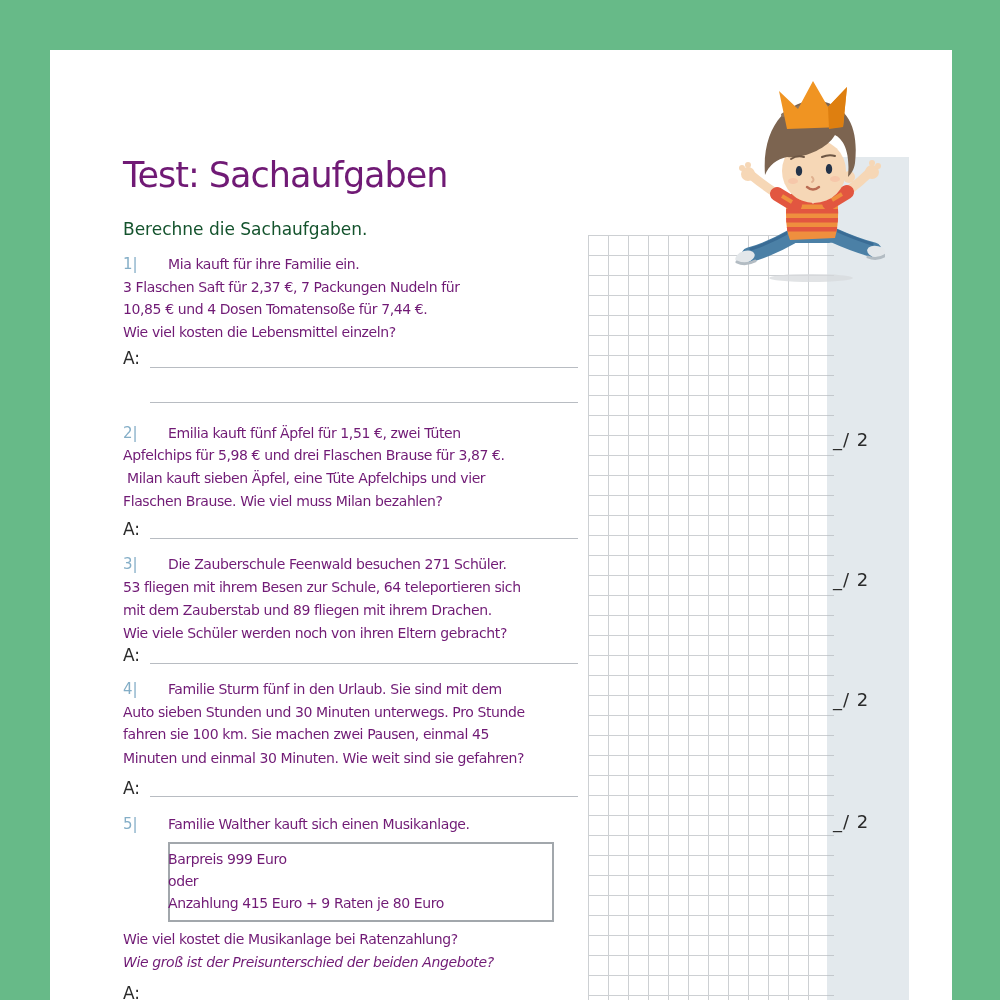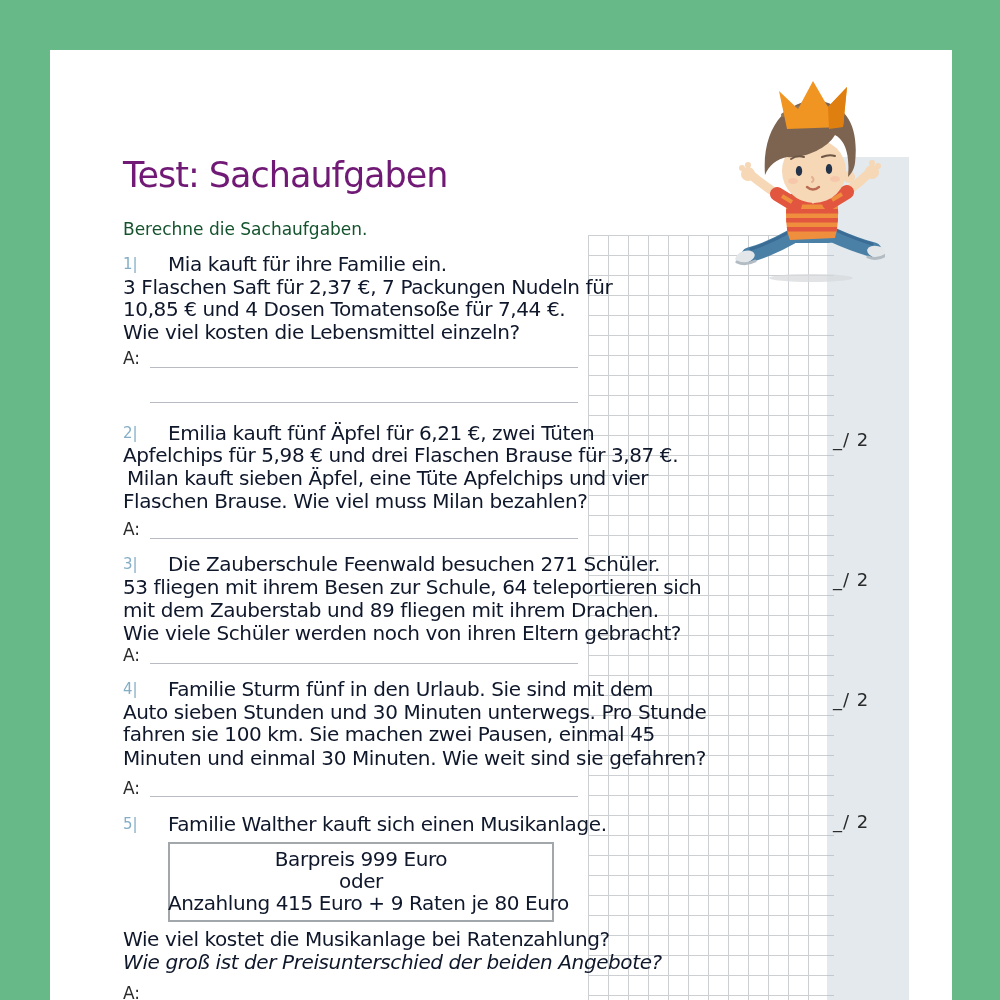--- a/index.html
+++ b/index.html
@@ -9,27 +9,27 @@
   .page{left:50px;top:50px;width:902px;height:950px;background:#ffffff;}
   .strip{left:827px;top:157px;width:82px;height:843px;background:#e3e9ed;}
   .grid{left:588px;top:235px;width:240px;height:765px;
         background-image:
           repeating-linear-gradient(to right,#cdd0d3 0 1px,transparent 1px 20px),
           repeating-linear-gradient(to bottom,#cdd0d3 0 1px,transparent 1px 20px);}
   .grid-ticks{left:827px;top:235px;width:7px;height:765px;
         background-image:repeating-linear-gradient(to bottom,#c3c8cc 0 1px,transparent 1px 20px);}
   .title{left:123px;top:155px;font-size:35px;letter-spacing:-1px;color:#701a75;white-space:nowrap;}
   .subtitle{left:123px;top:219px;font-size:17px;color:#14532d;white-space:nowrap;}
-  .line{font-size:20px;letter-spacing:-0.4px;color:#0f172a;white-space:nowrap;line-height:20px;}
+  .line{font-size:14px;letter-spacing:-0.4px;color:#701a75;white-space:nowrap;line-height:20px;}
   .pnum{font-size:15px;color:#84aec7;letter-spacing:0;}
   .alabel{font-size:17px;color:#2b2b2b;}
   .aline{height:0;border-top:1.5px solid #b8bcc2;}
   .score{font-size:18px;color:#2b2b2b;letter-spacing:1px;white-space:nowrap;margin-top:41px;}
   .pricebox{left:168px;top:842px;width:382px;height:76px;border:2px solid #a2a7ac;background:#ffffff;}
-  .boxline{left:168px;width:386px;text-align:center;}
+  .boxline{left:168px;width:386px;text-align:left;}
 </style>
 </head>
 <body>
 
 <div class="canvas">
 
   <div class="abs page"></div>
   <div class="abs strip"></div>
   <div class="abs grid"></div>
   <div class="abs grid-ticks"></div>
@@ -45,21 +45,21 @@
   <div class="abs line pnum" style="left:123px;top:254px;">1|</div>
   <div class="abs line" style="left:168px;top:254px;">Mia kauft für ihre Familie ein.</div>
   <div class="abs line" style="left:123px;top:277px;">3 Flaschen Saft für 2,37 €, 7 Packungen Nudeln für</div>
   <div class="abs line" style="left:123px;top:299px;">10,85 € und 4 Dosen Tomatensoße für 7,44 €.</div>
   <div class="abs line" style="left:123px;top:322px;">Wie viel kosten die Lebensmittel einzeln?</div>
   <div class="abs alabel" style="left:123px;top:348px;">A:</div>
   <div class="abs aline" style="left:150px;top:367px;width:428px;"></div>
   <div class="abs aline" style="left:150px;top:402px;width:428px;"></div>
 
   <div class="abs line pnum" style="left:123px;top:423px;">2|</div>
-  <div class="abs line" style="left:168px;top:423px;">Emilia kauft fünf Äpfel für 6,21 €, zwei Tüten</div>
+  <div class="abs line" style="left:168px;top:423px;">Emilia kauft fünf Äpfel für 1,51 €, zwei Tüten</div>
   <div class="abs line" style="left:123px;top:445px;">Apfelchips für 5,98 € und drei Flaschen Brause für 3,87 €.</div>
   <div class="abs line" style="left:127px;top:468px;">Milan kauft sieben Äpfel, eine Tüte Apfelchips und vier</div>
   <div class="abs line" style="left:123px;top:491px;">Flaschen Brause. Wie viel muss Milan bezahlen?</div>
   <div class="abs alabel" style="left:123px;top:519px;">A:</div>
   <div class="abs aline" style="left:150px;top:538px;width:428px;"></div>
 
   <div class="abs line pnum" style="left:123px;top:554px;">3|</div>
   <div class="abs line" style="left:168px;top:554px;">Die Zauberschule Feenwald besuchen 271 Schüler.</div>
   <div class="abs line" style="left:123px;top:577px;">53 fliegen mit ihrem Besen zur Schule, 64 teleportieren sich</div>
   <div class="abs line" style="left:123px;top:600px;">mit dem Zauberstab und 89 fliegen mit ihrem Drachen.</div>

